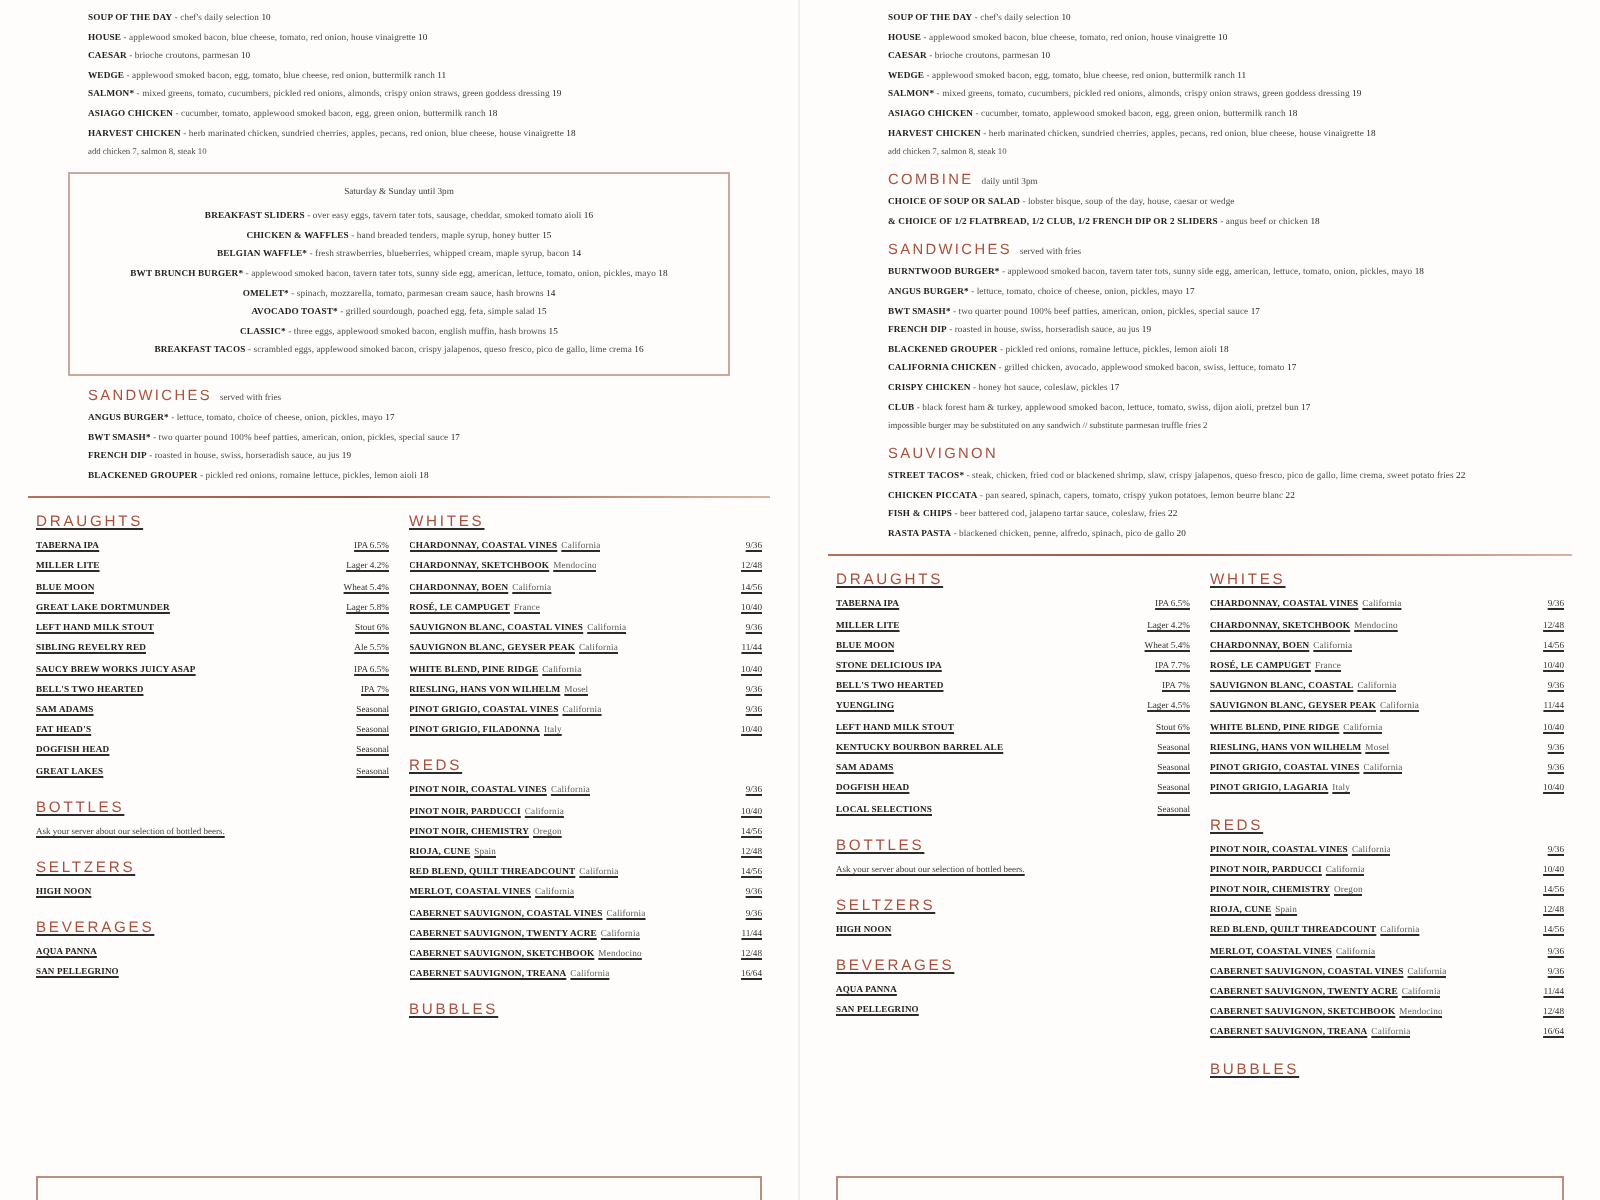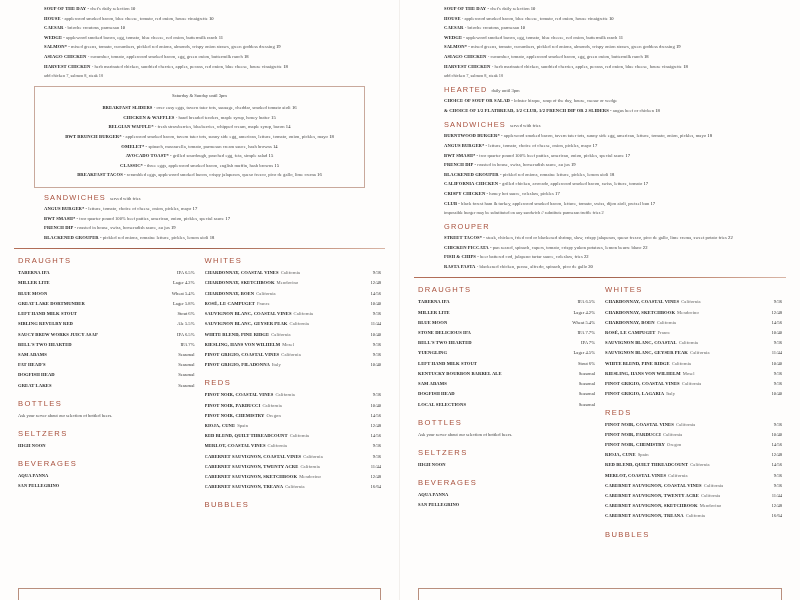--- a/index.html
+++ b/index.html
@@ -93,20 +93,21 @@
     height: 1px;
     background: linear-gradient(to right,#b4705a,#9c5a46 45%,#c08a74 75%,#d8b5a6);
     margin: 6px 4px 7px 4px;
   }
 
   
   .drinks {
     display: flex;
     gap: 10px;
     padding: 0 8px;
+    text-decoration: underline;
   }
   .dcol { flex: 1 1 0; min-width: 0; }
   .drink-head {
     font-family: "Liberation Sans", "DejaVu Sans", sans-serif;
     color: #a8503c;
     font-size: 7.6px;
     letter-spacing: 0.18em;
     margin: 0 0 3px 0;
   }
   .drink-head.spaced { margin-top: 8px; }
@@ -407,21 +408,21 @@
           <div class="item"><span class="nm">WEDGE</span><span class="ds"> - applewood smoked bacon, egg, tomato, blue cheese, red onion, buttermilk ranch</span><span class="pr">  11</span></div>
           <div class="item"><span class="nm">SALMON*</span><span class="ds"> - mixed greens, tomato, cucumbers, pickled red onions, almonds, crispy onion straws, green goddess dressing</span><span class="pr">  19</span></div>
           <div class="item"><span class="nm">ASIAGO CHICKEN</span><span class="ds"> - cucumber, tomato, applewood smoked bacon, egg, green onion, buttermilk ranch</span><span class="pr">  18</span></div>
           <div class="item"><span class="nm">HARVEST CHICKEN</span><span class="ds"> - herb marinated chicken, sundried cherries, apples, pecans, red onion, blue cheese, house vinaigrette</span><span class="pr">  18</span></div>
         </div>
       <div class="food-note">add chicken 7, salmon 8, steak 10</div>
     </div>
 
     <div class="food-block">
       <div class="sec-head food-head">
-        <span>HEARTED</span>
+        <span>COMBINE</span>
         <span class="sub">daily until 3pm</span>
       </div>
       <div id="R-combine">
           <div class="item"><span class="nm">CHOICE OF SOUP OR SALAD</span><span class="ds"> - lobster bisque, soup of the day, house, caesar or wedge</span><span class="pr"></span></div>
           <div class="item"><span class="nm">&amp; CHOICE OF 1/2 FLATBREAD, 1/2 CLUB, 1/2 FRENCH DIP OR 2 SLIDERS</span><span class="ds"> - angus beef or chicken</span><span class="pr">  18</span></div>
         </div>
     </div>
 
     <div class="food-block">
       <div class="sec-head food-head">
@@ -436,21 +437,21 @@
           <div class="item"><span class="nm">BLACKENED GROUPER</span><span class="ds"> - pickled red onions, romaine lettuce, pickles, lemon aioli</span><span class="pr">  18</span></div>
           <div class="item"><span class="nm">CALIFORNIA CHICKEN</span><span class="ds"> - grilled chicken, avocado, applewood smoked bacon, swiss, lettuce, tomato</span><span class="pr">  17</span></div>
           <div class="item"><span class="nm">CRISPY CHICKEN</span><span class="ds"> - honey hot sauce, coleslaw, pickles</span><span class="pr">  17</span></div>
           <div class="item"><span class="nm">CLUB</span><span class="ds"> - black forest ham &amp; turkey, applewood smoked bacon, lettuce, tomato, swiss, dijon aioli, pretzel bun</span><span class="pr">  17</span></div>
         </div>
       <div class="food-note">impossible burger may be substituted on any sandwich // substitute parmesan truffle fries 2</div>
     </div>
 
     <div class="food-block">
       <div class="sec-head food-head">
-        <span>GROUPER</span>
+        <span>SAUVIGNON</span>
       </div>
       <div id="R-feat">
           <div class="item"><span class="nm">STREET TACOS*</span><span class="ds"> - steak, chicken, fried cod or blackened shrimp, slaw, crispy jalapenos, queso fresco, pico de gallo, lime crema, sweet potato fries</span><span class="pr">  22</span></div>
           <div class="item"><span class="nm">CHICKEN PICCATA</span><span class="ds"> - pan seared, spinach, capers, tomato, crispy yukon potatoes, lemon beurre blanc</span><span class="pr">  22</span></div>
           <div class="item"><span class="nm">FISH &amp; CHIPS</span><span class="ds"> - beer battered cod, jalapeno tartar sauce, coleslaw, fries</span><span class="pr">  22</span></div>
           <div class="item"><span class="nm">RASTA PASTA</span><span class="ds"> - blackened chicken, penne, alfredo, spinach, pico de gallo</span><span class="pr">  20</span></div>
         </div>
     </div>
 
     <div class="rule"></div>

